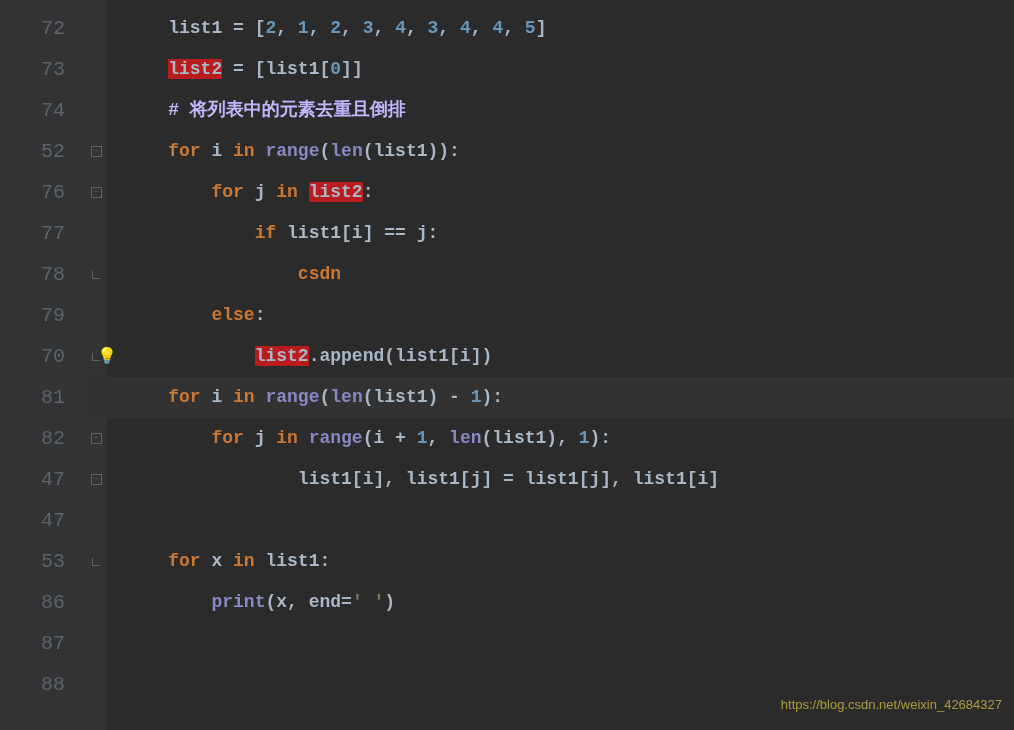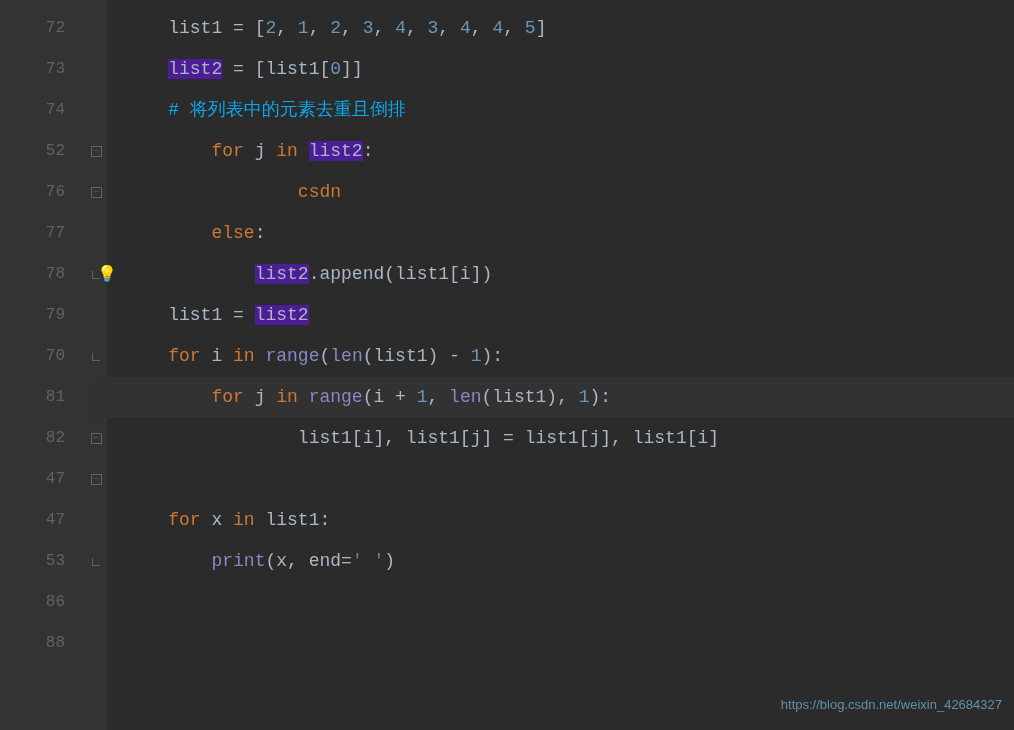--- a/index.html
+++ b/index.html
@@ -25,21 +25,21 @@
       width: 85px;
       padding-top: 8px;
       flex-shrink: 0;
     }
     .line-number {
       color: #606366;
       text-align: right;
       padding-right: 20px;
       height: 41px;
       line-height: 41px;
-      font-size: 16px;
+      font-size: 20px;
     }
     .fold-col {
       width: 22px;
       background: #313335;
       padding-top: 8px;
       flex-shrink: 0;
       position: relative;
     }
     .fold-mark {
       height: 41px;
@@ -63,53 +63,54 @@
       flex: 1;
       padding-top: 8px;
       padding-left: 18px;
       position: relative;
     }
     .code-line {
       height: 41px;
       line-height: 41px;
       white-space: pre;
       position: relative;
+      font-weight: bold;
     }
     .highlight-line {
       position: absolute;
       left: 0;
       right: 0;
       height: 41px;
       background: #323232;
       z-index: 0;
     }
     .code-content {
       position: relative;
       z-index: 1;
     }
     .kw { color: #cc7832; }
     .var { color: #a9b7c6; }
     .num { color: #6897bb; }
     .str { color: #6a8759; }
     .op { color: #a9b7c6; }
-    .cmt { color: #0ea5e9; }
+    .cmt { color: #c4b5fd; }
     .builtin { color: #8888c6; }
-    .hl-var { background: #4c1d95; }
+    .hl-var { background: #b91c1c; }
     .bulb {
       position: absolute;
       left: -28px;
       top: 50%;
       transform: translateY(-50%);
       font-size: 16px;
     }
     .watermark {
       position: absolute;
       right: 12px;
       bottom: 18px;
-      color: #7dd3fc;
+      color: #fde047;
       font-size: 13px;
       opacity: 0.6;
       font-family: Arial, sans-serif;
       z-index: 10;
     }
   </style>
 </head>
 <body>
 
 <div class="editor">
@@ -122,20 +123,21 @@
       <div class="line-number">77</div>
       <div class="line-number">78</div>
       <div class="line-number">79</div>
       <div class="line-number">70</div>
       <div class="line-number">81</div>
       <div class="line-number">82</div>
       <div class="line-number">47</div>
       <div class="line-number">47</div>
       <div class="line-number">53</div>
       <div class="line-number">86</div>
+      <div class="line-number">87</div>
       <div class="line-number">88</div>
     </div>
   <div class="fold-col" id="foldcol">
       <div class="fold-mark"></div>
       <div class="fold-mark"></div>
       <div class="fold-mark"></div>
       <div class="fold-mark">
         <div class="fold-icon">−</div>
       </div>
       <div class="fold-mark">
@@ -161,26 +163,27 @@
         <div class="fold-icon" style="border-top: none; border-right: none; width: 8px; height: 8px;"></div>
       </div>
       <div class="fold-mark"></div>
       <div class="fold-mark"></div>
       <div class="fold-mark"></div>
     </div>
   <div class="code-area" id="codearea">
       <div class="code-line"><span class="code-content"><span class="var">    </span><span class="var">list1 </span><span class="op">= [</span><span class="num">2</span><span class="op">, </span><span class="num">1</span><span class="op">, </span><span class="num">2</span><span class="op">, </span><span class="num">3</span><span class="op">, </span><span class="num">4</span><span class="op">, </span><span class="num">3</span><span class="op">, </span><span class="num">4</span><span class="op">, </span><span class="num">4</span><span class="op">, </span><span class="num">5</span><span class="op">]</span></span></div>
       <div class="code-line"><span class="code-content"><span class="var">    </span><span class="var hl-var">list2</span><span class="var"> = [list1[</span><span class="num">0</span><span class="op">]]</span></span></div>
       <div class="code-line"><span class="code-content"><span class="var">    </span><span class="cmt"># 将列表中的元素去重且倒排</span></span></div>
+      <div class="code-line"><span class="code-content"><span class="var">    </span><span class="kw">for </span><span class="var">i </span><span class="kw">in </span><span class="builtin">range</span><span class="op">(</span><span class="builtin">len</span><span class="var">(list1)):</span></span></div>
       <div class="code-line"><span class="code-content"><span class="var">        </span><span class="kw">for </span><span class="var">j </span><span class="kw">in </span><span class="var hl-var">list2</span><span class="op">:</span></span></div>
+      <div class="code-line"><span class="code-content"><span class="var">            </span><span class="kw">if </span><span class="var">list1[i] == j:</span></span></div>
       <div class="code-line"><span class="code-content"><span class="var">                </span><span class="kw">csdn</span></span></div>
       <div class="code-line"><span class="code-content"><span class="var">        </span><span class="kw">else</span><span class="op">:</span></span></div>
       <div class="code-line"><span class="bulb">💡</span><span class="code-content"><span class="var">            </span><span class="var hl-var">list2</span><span class="var">.append(list1[i])</span></span></div>
       <div class="highlight-line" style="top: 377px; left: -18px;"></div>
-      <div class="code-line"><span class="code-content"><span class="var">    list1 = </span><span class="var hl-var">list2</span></span></div>
       <div class="code-line"><span class="code-content"><span class="var">    </span><span class="kw">for </span><span class="var">i </span><span class="kw">in </span><span class="builtin">range</span><span class="op">(</span><span class="builtin">len</span><span class="var">(list1) - </span><span class="num">1</span><span class="var">):</span></span></div>
       <div class="code-line"><span class="code-content"><span class="var">        </span><span class="kw">for </span><span class="var">j </span><span class="kw">in </span><span class="builtin">range</span><span class="var">(i + </span><span class="num">1</span><span class="op">, </span><span class="builtin">len</span><span class="var">(list1), </span><span class="num">1</span><span class="var">):</span></span></div>
       <div class="code-line"><span class="code-content"><span class="var">                list1[i], list1[j] = list1[j], list1[i]</span></span></div>
       <div class="code-line"><span class="code-content"></span></div>
       <div class="code-line"><span class="code-content"><span class="var">    </span><span class="kw">for </span><span class="var">x </span><span class="kw">in </span><span class="var">list1:</span></span></div>
       <div class="code-line"><span class="code-content"><span class="var">        </span><span class="builtin">print</span><span class="var">(x, </span><span class="var">end</span><span class="op">=</span><span class="str">' '</span><span class="op">)</span></span></div>
     </div>
 </div>
 
 <div class="watermark">https://blog.csdn.net/weixin_42684327</div>

